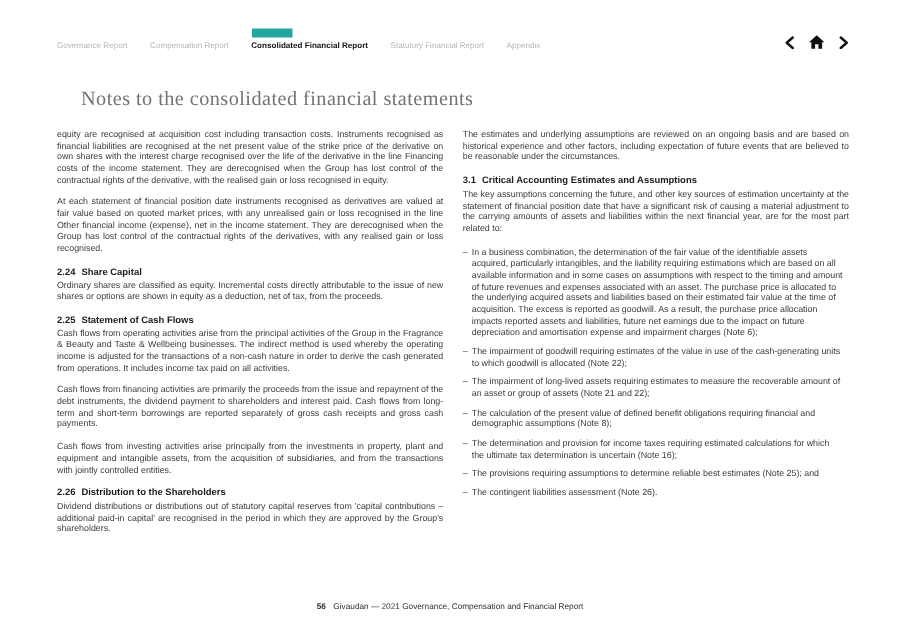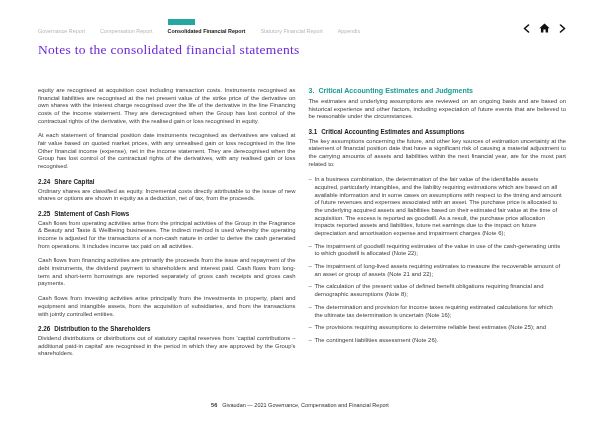--- a/index.html
+++ b/index.html
@@ -20,23 +20,23 @@
   }
   .tab.active{color:#141414;font-weight:bold;}
   .active-bar{
     position:absolute;left:0;top:0;width:27px;height:6px;background:#23a79f;
     display:block;
   }
   .navicons{display:flex;align-items:center;gap:9px;padding-bottom:1px;}
   .navicons .ic{display:inline-flex;align-items:center;justify-content:center;cursor:pointer;}
   
   .pagetitle{
-    position:absolute;left:38px;top:42px;margin:0;
+    position:absolute;left:38px;top:42px;margin:16px;
     font-family:"Liberation Serif","DejaVu Serif",serif;font-weight:400;
-    font-size:13.5px;color:#6d28d9;letter-spacing:0.3px;
+    font-size:13.5px;color:#737373;letter-spacing:0.3px;
   }
   
   .cols{
     position:absolute;left:38px;right:34px;top:87px;bottom:30px;
     display:flex;gap:13px;
   }
   .col{flex:1 1 0;min-width:0;}
   .col p{
     margin:0 0 7px 0;font-size:5.9px;line-height:1.3;text-align:justify;
     color:#3c3c3c;
@@ -118,23 +118,20 @@
       <p>Cash flows from financing activities are primarily the proceeds from the issue and repayment of the debt instruments, the dividend payment to shareholders and interest paid. Cash flows from long-term and short-term borrowings are reported separately of gross cash receipts and gross cash payments.</p>
       <p>Cash flows from investing activities arise principally from the investments in property, plant and equipment and intangible assets, from the acquisition of subsidiaries, and from the transactions with jointly controlled entities.</p>
 
       <h3>
         <span class="hnum">2.26</span><span>Distribution to the Shareholders</span>
       </h3>
       <p>Dividend distributions or distributions out of statutory capital reserves from 'capital contributions – additional paid-in capital' are recognised in the period in which they are approved by the Group's shareholders.</p>
     </section>
 
     <section class="col">
-      <h2 class="teal">
-        <span class="hnum">3.</span><span>Critical Accounting Estimates and Judgments</span>
-      </h2>
       <p>The estimates and underlying assumptions are reviewed on an ongoing basis and are based on historical experience and other factors, including expectation of future events that are believed to be reasonable under the circumstances.</p>
 
       <h3>
         <span class="hnum">3.1</span><span>Critical Accounting Estimates and Assumptions</span>
       </h3>
       <p>The key assumptions concerning the future, and other key sources of estimation uncertainty at the statement of financial position date that have a significant risk of causing a material adjustment to the carrying amounts of assets and liabilities within the next financial year, are for the most part related to:</p>
 
       <div class="bullets">
         <div class="bullet">
           <span class="dash">–</span>

